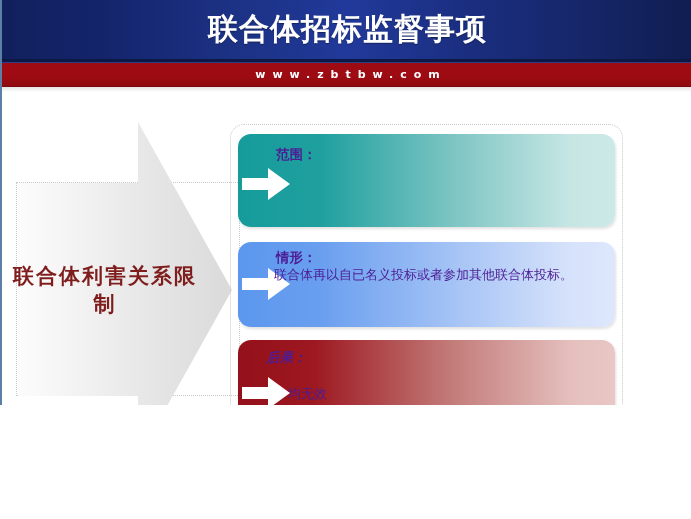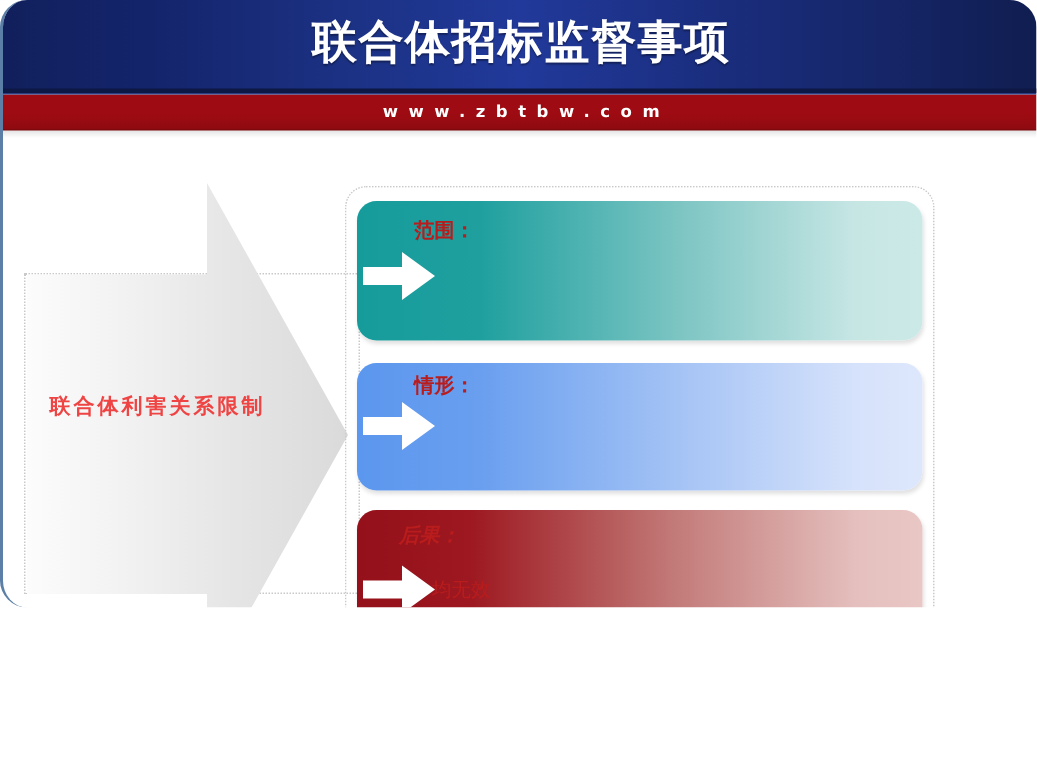--- a/index.html
+++ b/index.html
@@ -11,21 +11,20 @@
     font-family: "DejaVu Sans", "Liberation Sans", sans-serif;
   }
   .slide {
     position: relative;
     width: 691px;
     height: 405px;
     background: #ffffff;
     overflow: hidden;
     border-left: 2px solid #5b7fa6;
     box-sizing: border-box;
-    border-radius: 18px;
   }
 
   
   .header-band {
     position: absolute;
     left: 0;
     top: 0;
     width: 691px;
     height: 62px;
     background: linear-gradient(to right,
@@ -109,22 +108,22 @@
     top: 122px;
     width: 222px;
     height: 336px;
   }
   .arrow-label {
     position: absolute;
     left: 8px;
     top: 262px;
     width: 190px;
     text-align: center;
-    color: #ef4444;
-    font-size: 14px;
+    color: #7f1d1d;
+    font-size: 21px;
     font-weight: bold;
     letter-spacing: 2px;
     font-family: "DejaVu Sans", "Liberation Sans", sans-serif;
   }
 
   
   .group-box {
     position: absolute;
     left: 228px;
     top: 124px;
@@ -164,21 +163,21 @@
   }
 
   .card-arrow {
     position: absolute;
     left: 0;
     width: 56px;
     height: 40px;
   }
   .card-text {
     position: absolute;
-    color: #b91c1c;
+    color: #4c1d95;
     font-family: "DejaVu Sans", "Liberation Sans", sans-serif;
     font-size: 13px;
     line-height: 17px;
     white-space: pre-wrap;
   }
   .card-text.title {
     font-weight: bold;
     font-size: 13.5px;
   }
 
@@ -228,20 +227,21 @@
     </svg>
   </div>
   <div class="card-text title t1-title">范围：</div>
 
   <div class="card blue">
     <svg class="card-arrow" style="top:22px;" viewBox="0 0 56 40">
       <polygon points="4,14 30,14 30,4 52,20 30,36 30,26 4,26" fill="#ffffff"></polygon>
     </svg>
   </div>
   <div class="card-text title t2-title">情形：</div>
+  <div class="card-text t2-body">联合体再以自已名义投标或者参加其他联合体投标。</div>
 
   <div class="card red">
     <svg class="card-arrow" style="top:33px;" viewBox="0 0 56 40">
       <polygon points="4,14 30,14 30,4 52,20 30,36 30,26 4,26" fill="#ffffff"></polygon>
     </svg>
   </div>
   <div class="card-text title t3-title">后果：</div>
   <div class="card-text t3-body">均无效</div>
 
 </div>

